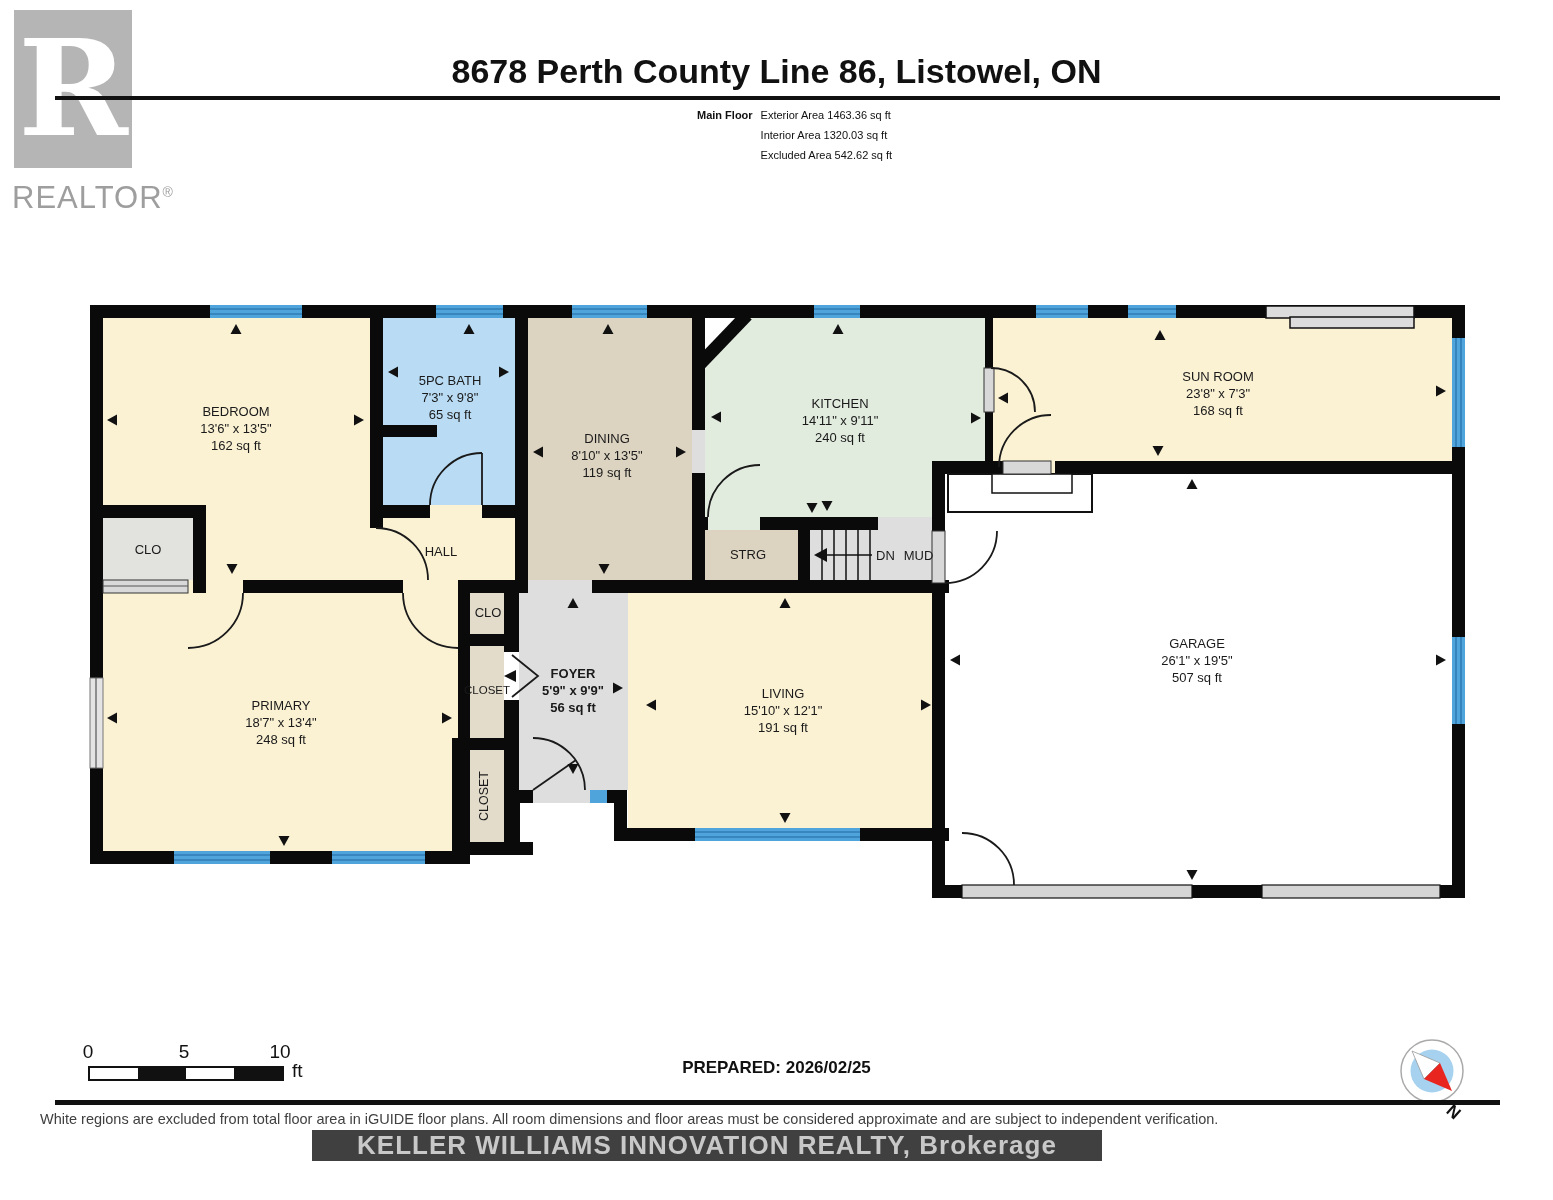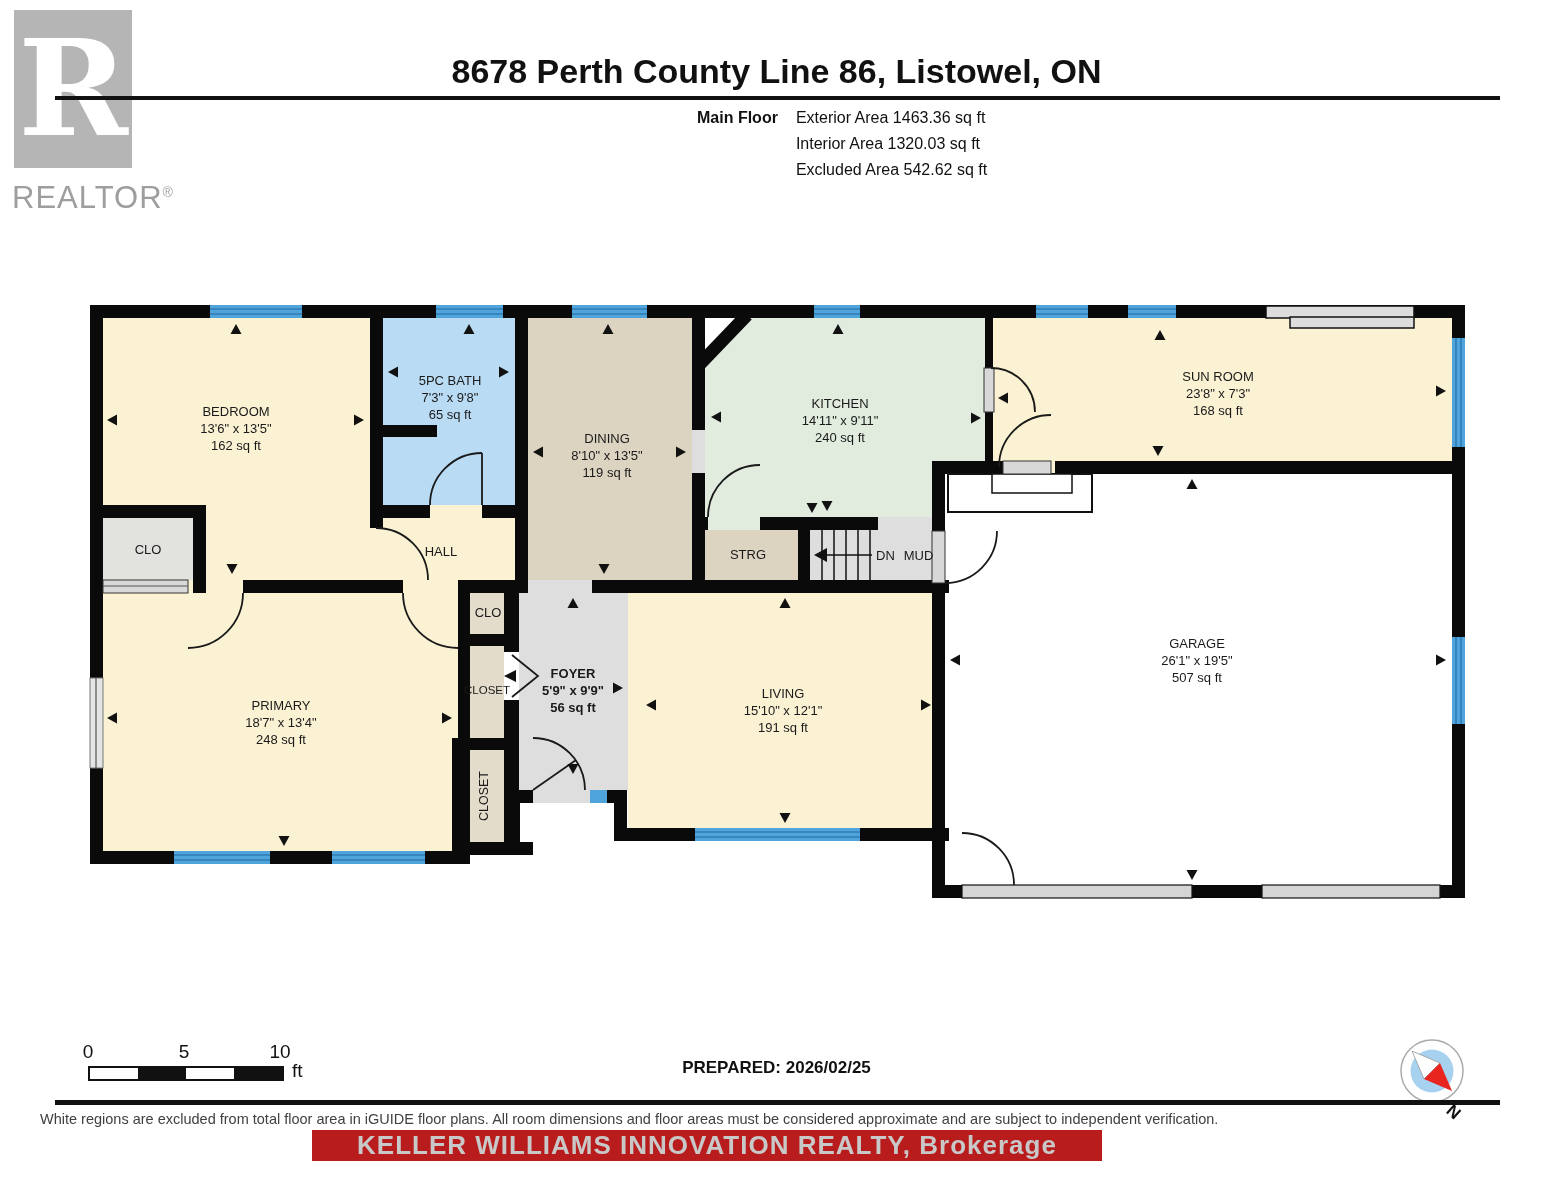--- a/index.html
+++ b/index.html
@@ -6,41 +6,41 @@
   .page{position:relative;width:1553px;height:1200px;background:#fff;overflow:hidden;
         font-family:"Liberation Sans", sans-serif;color:#111;}
   
   .logo-box{position:absolute;left:14px;top:10px;width:118px;height:158px;background:#b5b5b5;}
   .logo-r{width:100%;height:100%;display:flex;align-items:center;justify-content:center;
           font-family:"DejaVu Serif", serif;font-weight:bold;font-size:132px;color:#fff;line-height:1;}
   .logo-word{position:absolute;left:12px;top:180px;font-size:31px;color:#9e9e9e;letter-spacing:1px;}
   .logo-word sup{font-size:14px;}
   .title{position:absolute;left:0;right:0;top:52px;text-align:center;font-size:34px;font-weight:bold;}
   .rule{position:absolute;background:#111;}
-  .floor-block{position:absolute;left:697px;top:109px;display:flex;gap:18px;font-size:16px;}
+  .floor-block{position:absolute;left:697px;top:109px;display:flex;gap:8px;font-size:11px;}
   .floor-label{font-weight:bold;white-space:nowrap;}
   .stats{display:flex;flex-direction:column;gap:8px;}
   .stat-row{white-space:nowrap;}
   
   .plan-svg{position:absolute;left:0;top:0;}
   .rlabel{position:absolute;transform:translate(-50%,-50%);text-align:center;font-size:13px;
           line-height:17px;color:#1a1a1a;white-space:nowrap;}
   .rlabel.small{font-size:12.5px;}
   .rlabel.tiny{font-size:11.5px;}
   .rlabel.rot{transform:translate(-50%,-50%) rotate(-90deg);}
   .dnmud{position:absolute;transform:translate(0,-50%);font-size:13px;color:#1a1a1a;white-space:nowrap;}
   .dnmud span + span{margin-left:9px;}
   
   .tick{position:absolute;transform:translateX(-50%);font-size:19px;}
   .scale-bar{position:absolute;left:88px;top:1066px;width:192px;height:11px;border:2px solid #111;
     background:linear-gradient(to right,#fff 0 25%,#111 25% 50%,#fff 50% 75%,#111 75% 100%);}
   .scale-unit{position:absolute;left:292px;top:1060px;font-size:19px;}
   .prepared{position:absolute;left:0;right:0;top:1058px;text-align:center;font-size:17px;font-weight:bold;}
   .disclaimer{position:absolute;left:40px;top:1111px;font-size:14.5px;color:#404040;white-space:nowrap;}
-  .watermark{position:absolute;left:312px;top:1130px;width:790px;height:31px;background:#b91c1c;
+  .watermark{position:absolute;left:312px;top:1130px;width:790px;height:31px;background:#404040;
      color:#c8c8c8;font-size:26px;font-weight:bold;text-align:center;line-height:31px;
      letter-spacing:1px;white-space:nowrap;}
   .compass{position:absolute;left:1396px;top:1034px;}
 </style>
 </head>
 <body>
 
 <div class="page">
 
   <div class="logo-box">

